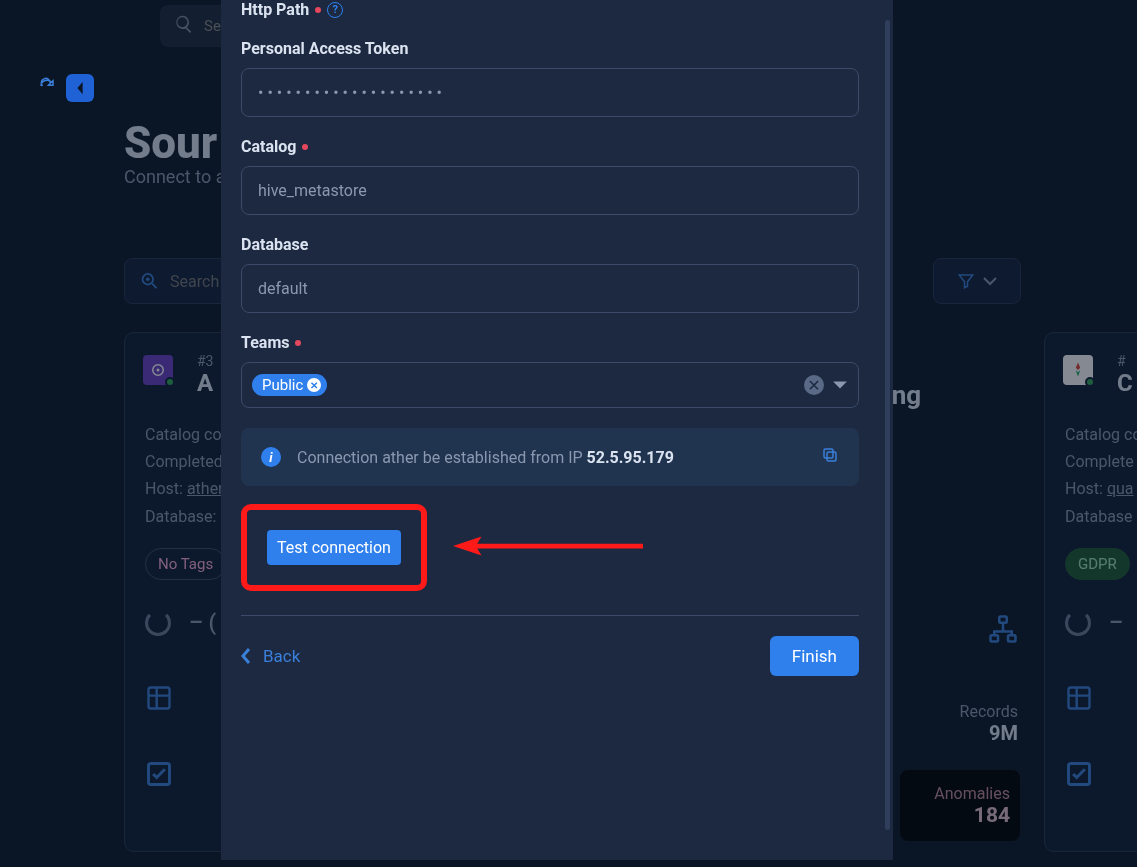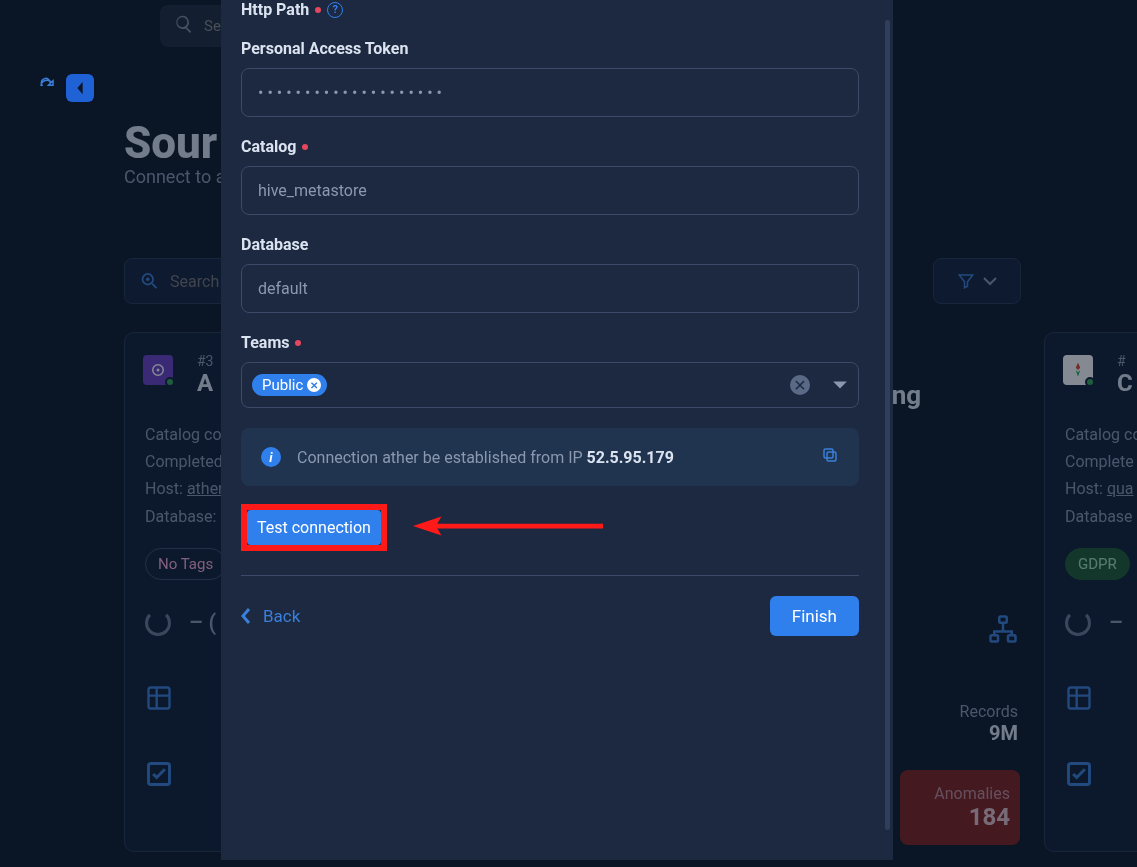--- a/index.html
+++ b/index.html
@@ -51,49 +51,49 @@
 .check-icon-row svg { width: 28px; height: 28px; fill: none; stroke:#3a7fd9; stroke-width:2.5;}
 
 
 .staging-label { position: absolute; left: 870px; top: 380px; color: #dbe3f0; font-size: 26px; font-weight: 700; opacity: 0.5; }
 
 
 .right-stats { position: absolute; left: 918px; top: 614px; width: 100px; text-align:right; opacity: 0.5;}
 .right-stats svg { width:30px; height:30px; fill:#3a7fd9;}
 .right-stats .label { color:#8a98b0; font-size:16px; margin-top:54px;}
 .right-stats .val { color:#dbe3f0; font-size:20px; font-weight:700;}
-.right-anom { position: absolute; left: 900px; top: 770px; width: 120px; text-align:right; font-size:16px; background:#7f1d1d; padding:14px 10px; border-radius:8px; opacity:0.5;}
+.right-anom { position: absolute; left: 900px; top: 770px; width: 120px; text-align:right; font-size:16px; background:#000000; padding:14px 10px; border-radius:8px; opacity:0.5;}
 .right-anom .label{color:#c08a96;}
-.right-anom .val{color:#e6c1ca; font-size:24px; font-weight:700;}
+.right-anom .val{color:#e6c1ca; font-size:21px; font-weight:700;}
 
 
 .modal { position: absolute; left: 221px; top: 0; width: 672px; height: 860px; background: #1c2940; border-radius: 0; padding: 0 22px 0 20px; overflow: hidden; }
 .modal-scroll { position:absolute; right:3px; top:20px; width:5px; height:810px; background:#2f3e5a; border-radius:3px;}
 .field { margin-bottom: 20px; }
 .field:first-child { margin-top: 20px; }
 .field-label { color: #dbe3f0; font-size: 16px; font-weight: 700; margin-bottom: 10px; display:flex; align-items:center; gap:6px;}
 .req-dot { width:6px; height:6px; background:#e5485d; border-radius:50%; display:inline-block;}
 .help-circle { width:16px; height:16px; border:1.5px solid #2f80ed; border-radius:50%; display:inline-flex; align-items:center; justify-content:center; color:#2f80ed; font-size:11px; font-weight:700;}
 .text-input { width: 618px; background: #1c2940; border: 1px solid #3a4a68; border-radius: 8px; padding: 14px 16px; color: #8a98b0; font-size: 16px; outline:none; }
 .text-input::placeholder { color: #6b7a93; }
-.multi-select { width: 618px; height: 46px; border: 1px solid #3a4a68; border-radius: 8px; display: flex; align-items: center; padding: 0 10px; gap: 22px; }
+.multi-select { width: 618px; height: 46px; border: 1px solid #3a4a68; border-radius: 8px; display: flex; align-items: center; padding: 0 10px; gap: 8px; }
 .chip { background: #2f80ed; color: #fff; padding: 2px 6px 2px 10px; border-radius: 12px; font-size: 15px; display:flex; align-items:center; gap:4px;}
 .chip .x { width:14px; height:14px; background:#fff; color:#2f80ed; border-radius:50%; display:inline-flex; align-items:center; justify-content:center; font-size:10px; font-weight:700;}
 .multi-clear { margin-left:auto; width:20px; height:20px; background:#5a6a86; color:#1c2940; border-radius:50%; display:flex; align-items:center; justify-content:center;}
 .multi-chev svg{width:16px;height:12px;fill:#8a98b0;}
 
 .info-box { width:618px; background:#20344f; border-radius:8px; padding:18px 20px; display:flex; align-items:center; gap:16px; margin-top:8px;}
 .info-box .i-icon { width:20px; height:20px; background:#2f80ed; color:#fff; border-radius:50%; display:flex; align-items:center; justify-content:center; font-size:13px; font-weight:700; font-style:italic;}
 .info-box .txt { color:#8a98b0; font-size:16px; flex:1;}
 .info-box .txt b { color:#dbe3f0; font-weight:700;}
 .info-box .copy svg{width:18px;height:18px;fill:none;stroke:#3a7fd9;stroke-width:2;}
 
 
 .test-wrap { margin-top:18px; position:relative; display:flex; align-items:center; gap:26px;}
-.red-frame { border:6px solid #ff1a1a; padding:0; border-radius:0; display:inline-block;}
+.red-frame { border:6px solid #ff1a1a; padding:20px; border-radius:10px; display:inline-block;}
 .test-btn { background:#2f80ed; color:#fff; font-size:16px; padding:8px 10px; border-radius:4px; border:none; cursor:pointer;}
 .red-arrow { color:#ff1a1a;}
 .red-arrow svg{width:190px; height:24px;}
 
 .success-wrap { margin-top:14px; width:618px; border:4px solid #ff1a1a; border-radius:2px;}
 .success-box { background:#1e3a2f; color:#3aa95e; padding:16px 14px; font-size:16px;}
 
 .divider { width:618px; height:1px; background:#3a4a68; margin-top:24px;}
 
 .footer { margin-top:20px; width:618px; display:flex; align-items:center; justify-content:space-between;}

